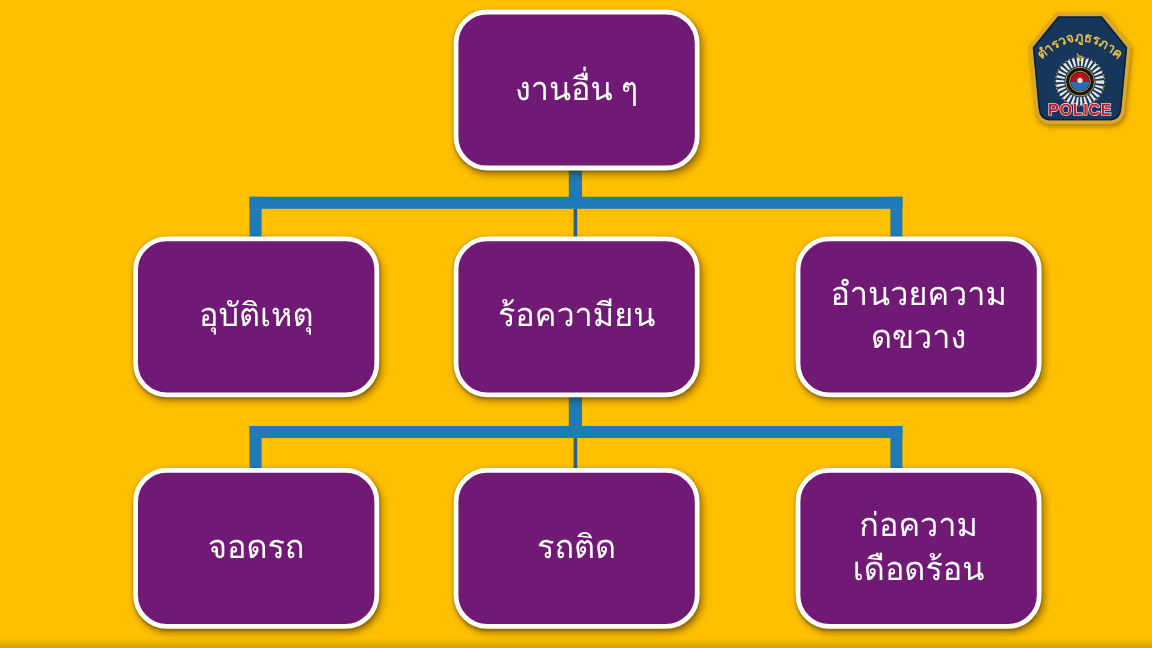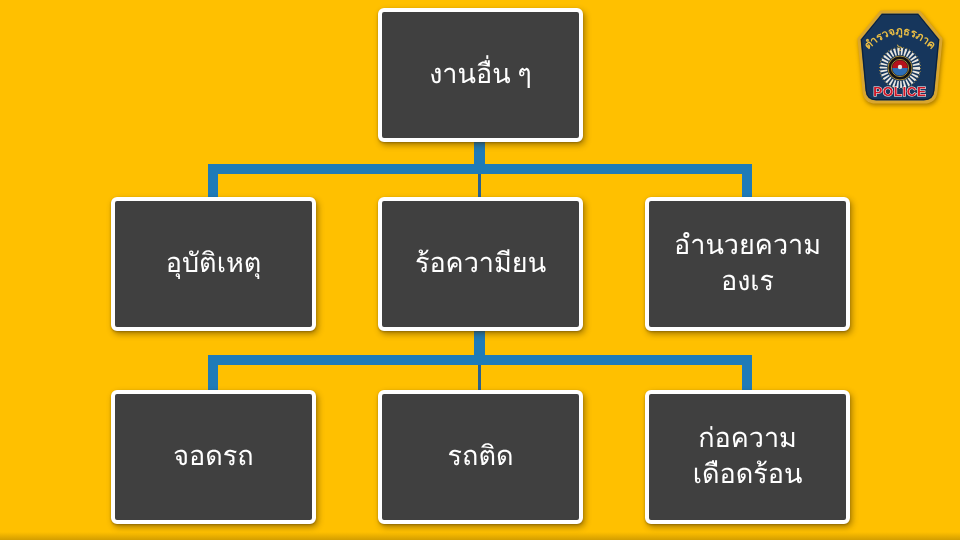--- a/index.html
+++ b/index.html
@@ -21,27 +21,27 @@
   #c1-right{left:742px;top:164px;width:10px;height:35px;}
   #c1-mid  {left:478px;top:174px;width:3px;height:26px;}
   #c2-stem {left:474px;top:329px;width:11px;height:28px;}
   #c2-bar  {left:208px;top:355px;width:544px;height:10px;}
   #c2-left {left:208px;top:355px;width:10px;height:37px;}
   #c2-right{left:742px;top:355px;width:10px;height:37px;}
   #c2-mid  {left:478px;top:365px;width:3px;height:27px;}
   
   .node{
     position:absolute;width:205px;height:134px;box-sizing:border-box;
-    background:#404040;border:4px solid #ffffff;border-radius:6px;
+    background:#701a75;border:4px solid #ffffff;border-radius:28px;
     box-shadow:2px 3px 6px rgba(60,40,0,0.45), 0 1px 2px rgba(60,40,0,0.3);
     display:flex;flex-direction:column;align-items:center;justify-content:center;
     row-gap:2px;color:#ffffff;font-size:27px;line-height:1.25;text-align:center;
   }
   .node.spread{row-gap:30px;}
-  .col-left{left:111px;} .col-mid{left:378px;} .col-right{left:645px;}
+  .col-left{left:111px;} .col-mid{left:378px;} .col-right{left:663px;}
   .row-top{top:8px;}    .row-2{top:197px;}    .row-3{top:390px;}
   .node .line{display:block;white-space:nowrap;}
   
   .badge{position:absolute;left:854px;top:9px;width:92px;height:98px;
          filter:drop-shadow(1px 2px 2px rgba(80,50,0,0.5));}
   .badge svg{display:block;width:92px;height:98px;}
   .badge .police-text{
     font-family:"Liberation Sans","DejaVu Sans",sans-serif;
     font-weight:bold;letter-spacing:0.5px;
   }
@@ -69,21 +69,21 @@
   </div>
 
   <div class="node col-left row-2">
     <span class="line">อุบัติเหตุ</span>
   </div>
   <div class="node col-mid row-2">
     <span class="line">ร้อความียน</span>
   </div>
   <div class="node col-right row-2">
     <span class="line">อำนวยความ</span>
-    <span class="line">องเร</span>
+    <span class="line">ดขวาง</span>
   </div>
 
   <div class="node spread col-left row-3">
     <span class="line">จอดรถ</span>
   </div>
   <div class="node col-mid row-3">
     <span class="line">รถติด</span>
   </div>
   <div class="node col-right row-3">
     <span class="line">ก่อความ</span>

